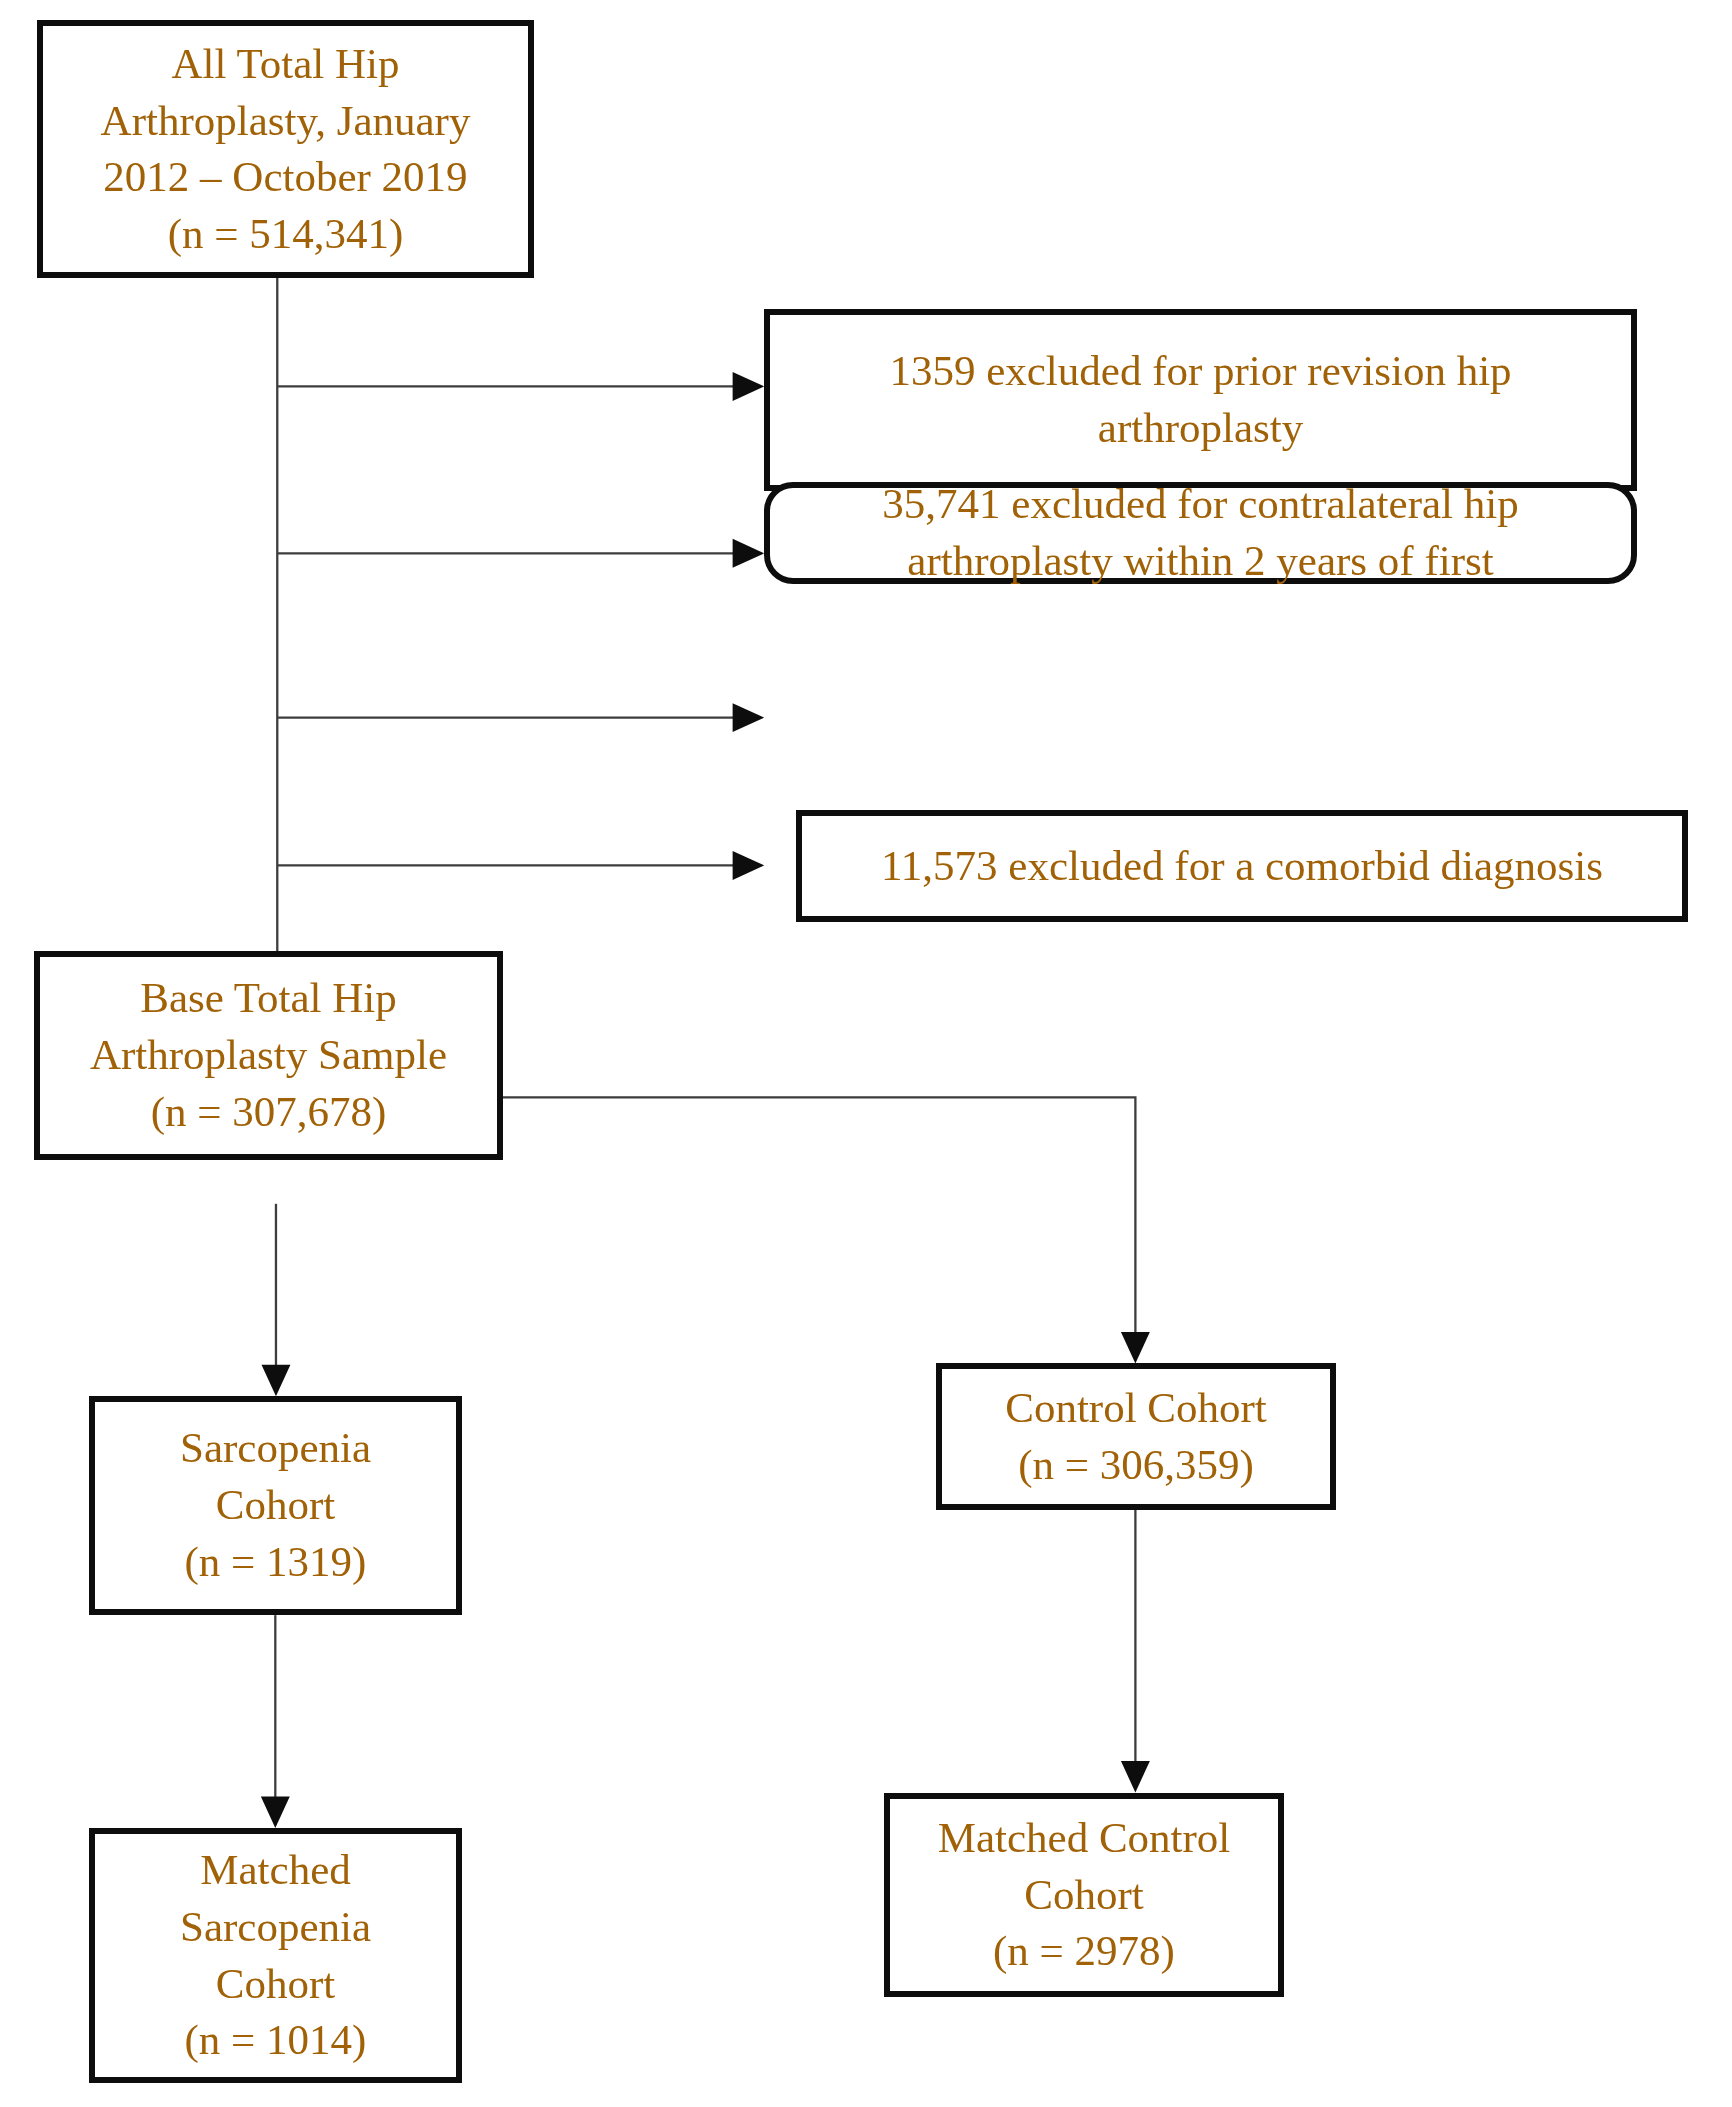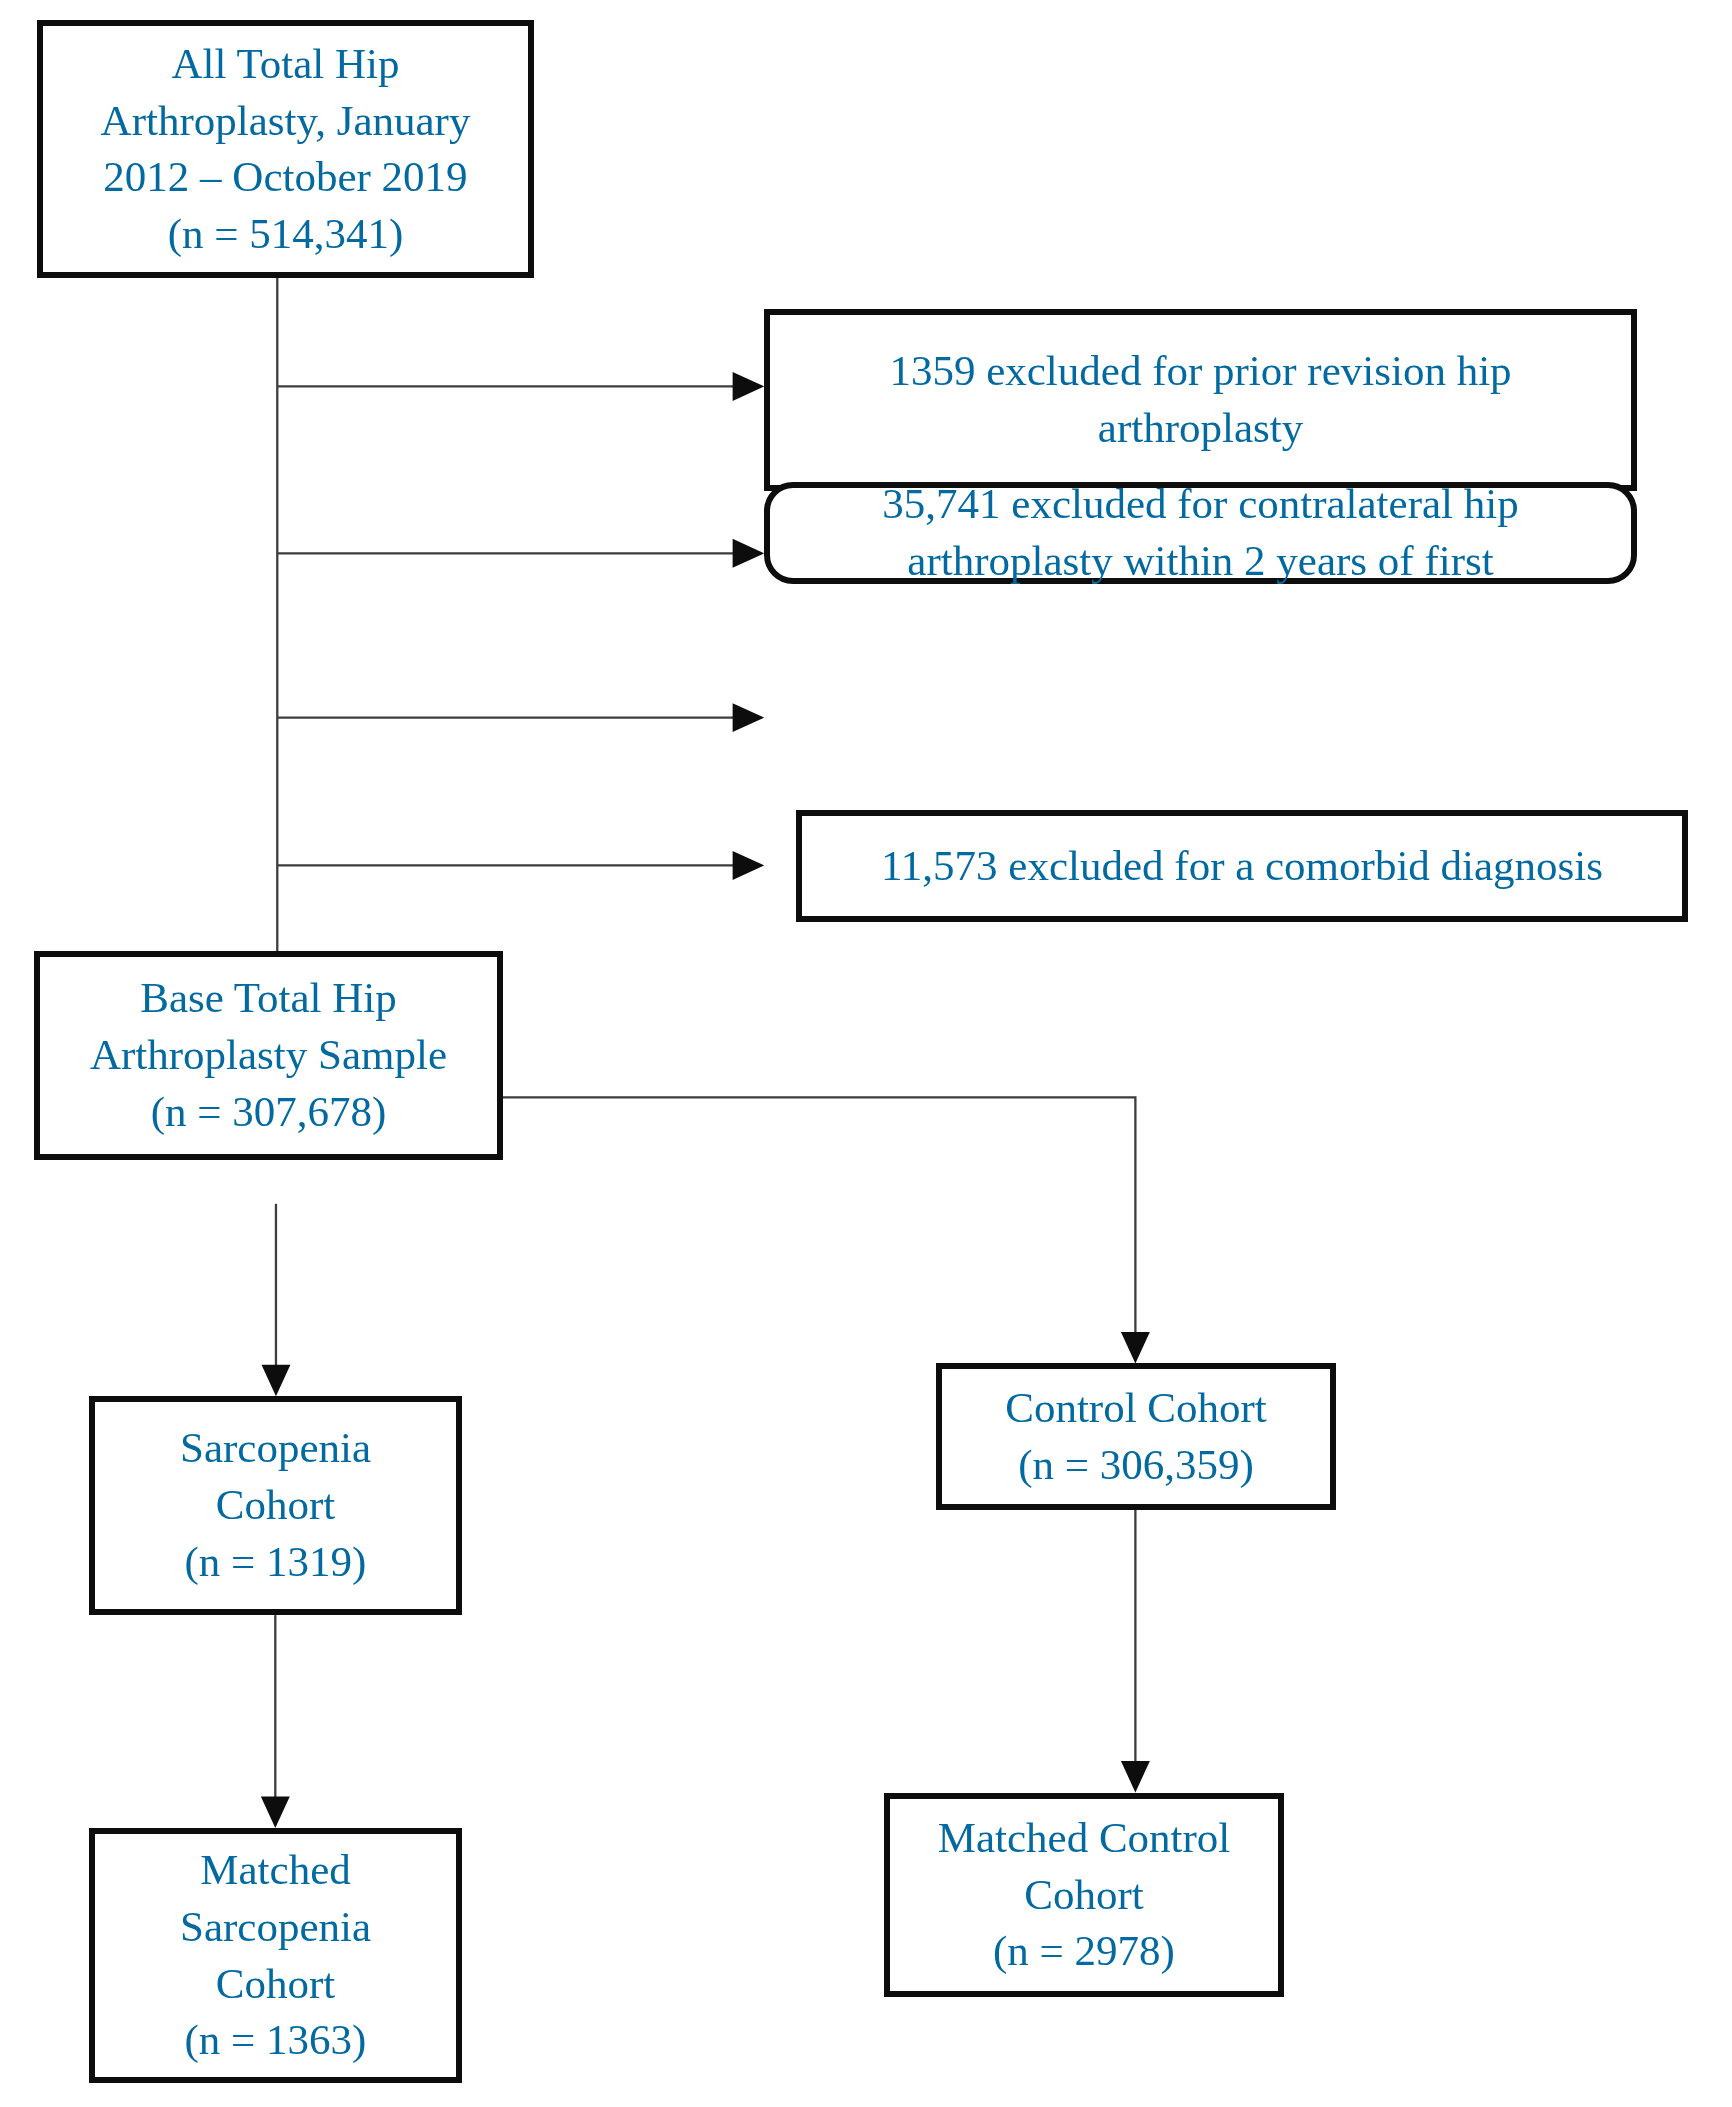--- a/index.html
+++ b/index.html
@@ -40,21 +40,21 @@
     align-items: center;
     justify-content: center;
   }
   .box-text {
     margin: 0;
     padding: 0 6.6px;
     white-space: pre-line;
     text-align: center;
     font-size: 43px;
     line-height: 1.32;
-    color: #0369a1;
+    color: #a16207;
   }
   
   #b-all   { left: 37px;   top: 20.4px;   width: 497px;  height: 258px; }
   #b-excl1 { left: 764px; top: 309px;  width: 873px; height: 182px; }
   #b-excl2 { left: 764px; top: 482px;  width: 873px; height: 102px; border-radius: 29px; }
   #b-excl3 { left: 764px; top: 639px;  width: 944px; height: 156px; }
   #b-excl4 { left: 764px; top: 810px; width: 892px; height: 112px; margin-left: 32px; }
   #b-base  { left: 34px;   top: 951px; width: 469px;  height: 209px; }
   #b-sarc  { left: 89px;  top: 1396px; width: 373px;  height: 219px; }
   #b-ctrl  { left: 936px; top: 1363px; width: 400px;  height: 147px; }
@@ -141,21 +141,21 @@
 
   <div class="box" id="b-ctrl">
     <p class="box-text">Control Cohort
 (n = 306,359)</p>
   </div>
 
   <div class="box" id="b-msarc">
     <p class="box-text">Matched
 Sarcopenia
 Cohort
-(n = 1363)</p>
+(n = 1014)</p>
   </div>
 
   <div class="box" id="b-mctrl">
     <p class="box-text">Matched Control
 Cohort
 (n = 2978)</p>
   </div>
 
 </div>
 

